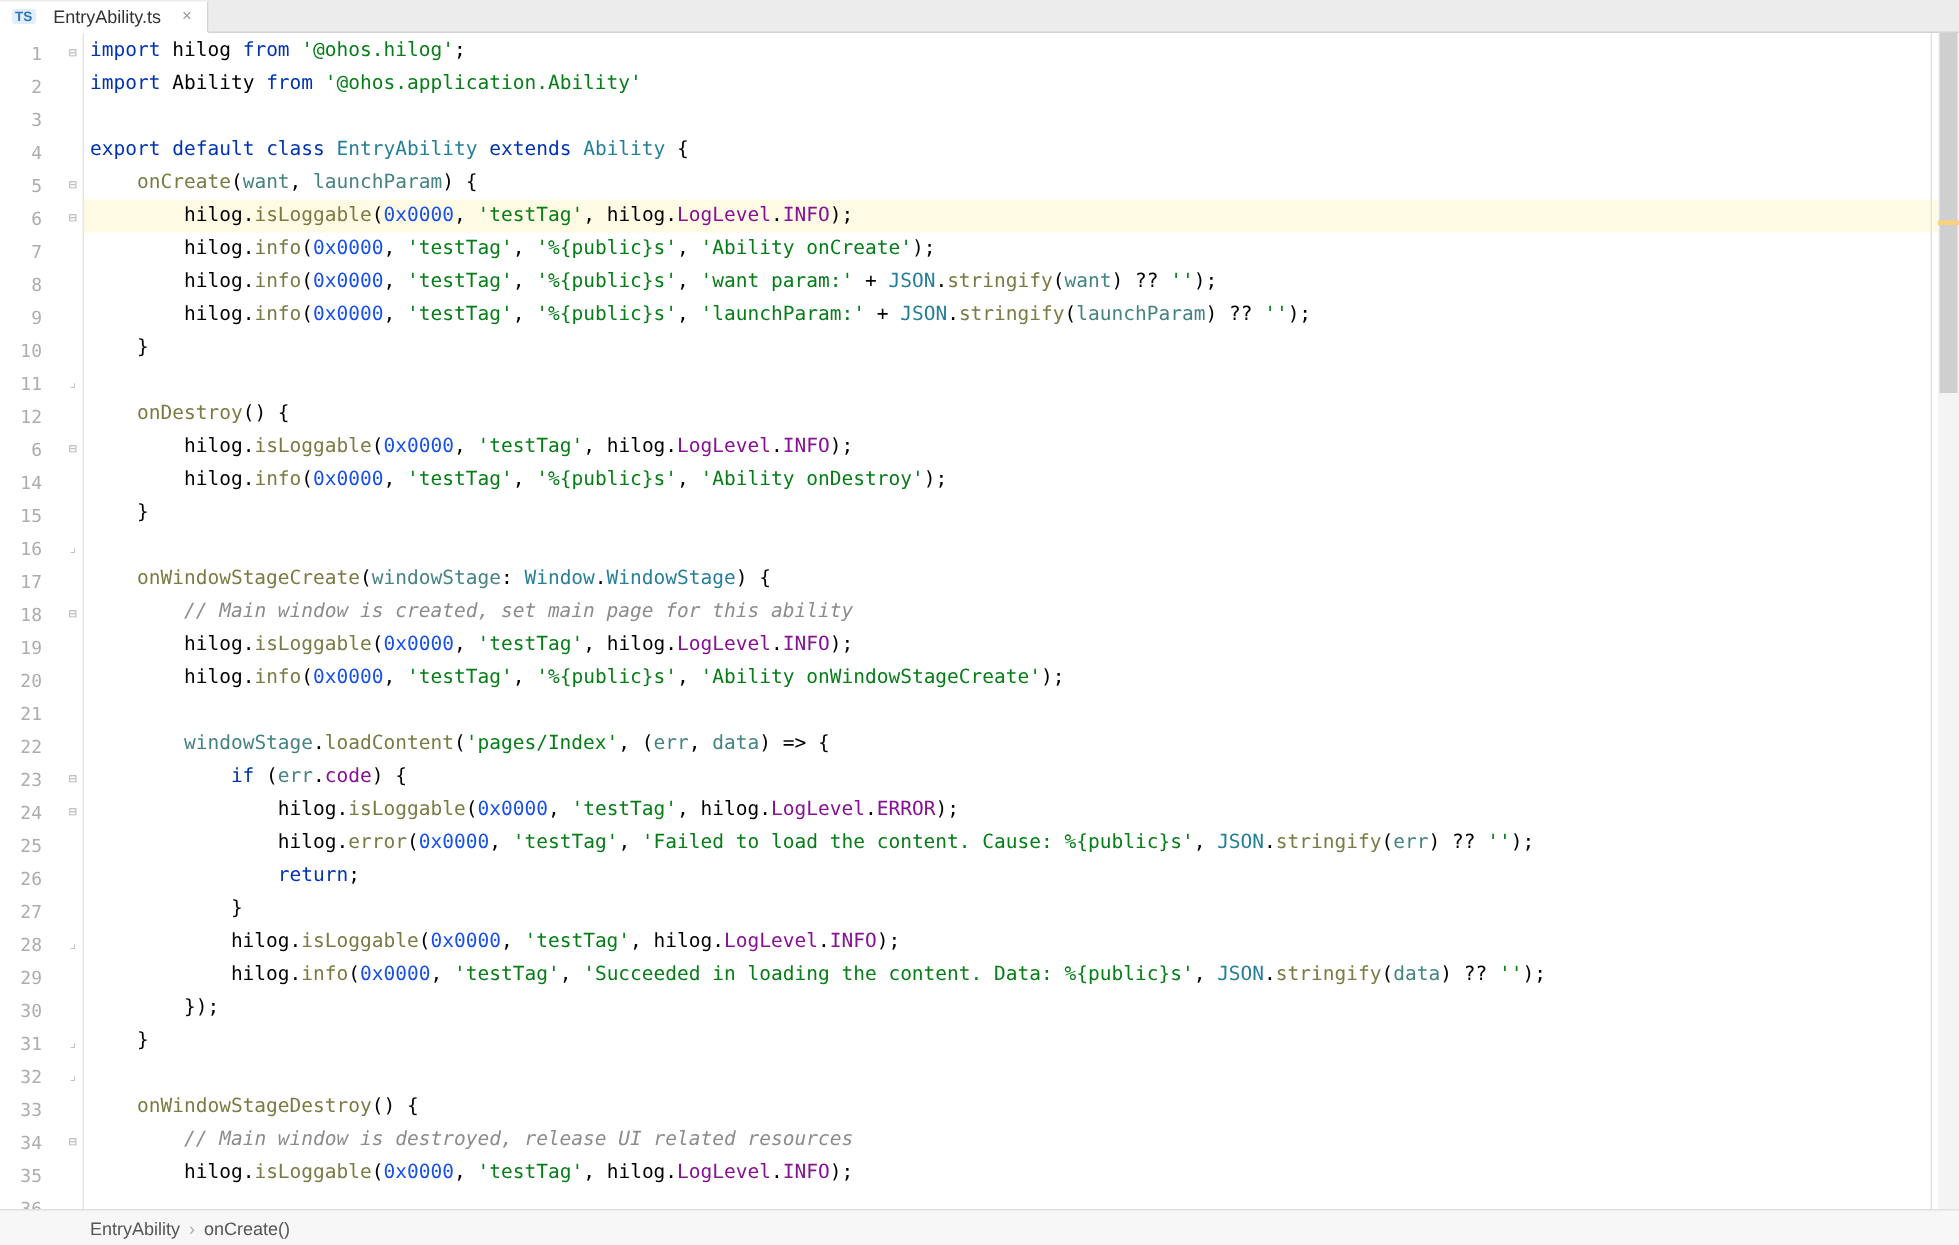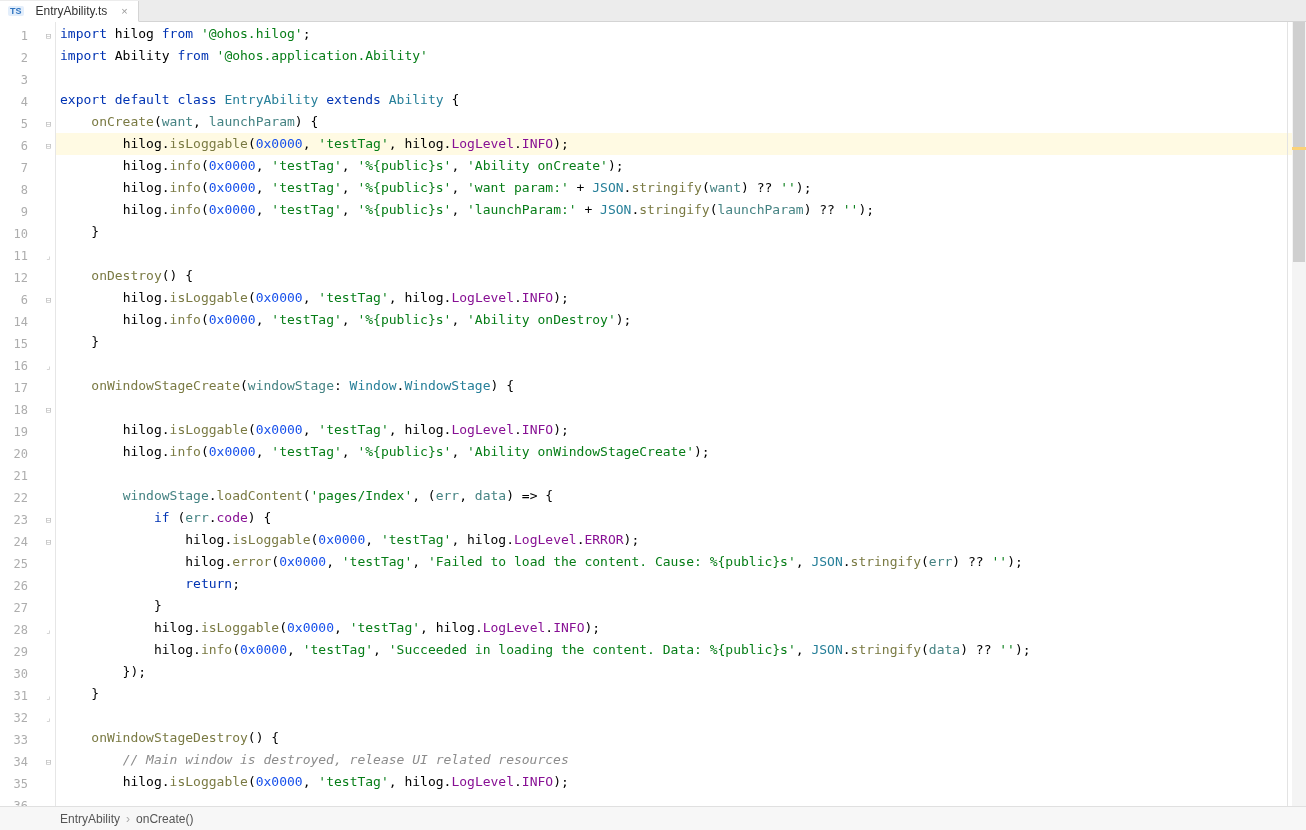--- a/index.html
+++ b/index.html
@@ -210,21 +210,21 @@
       <div class="line"><span class="pn">        </span><span class="id2">hilog</span><span class="pn">.</span><span class="fn">info</span><span class="pn">(</span><span class="num">0x0000</span><span class="pn">, </span><span class="str">'testTag'</span><span class="pn">, </span><span class="str">'%{public}s'</span><span class="pn">, </span><span class="str">'want param:'</span><span class="pn"> + </span><span class="cls">JSON</span><span class="pn">.</span><span class="fn">stringify</span><span class="pn">(</span><span class="param">want</span><span class="pn">) ?? </span><span class="str">''</span><span class="pn">);</span></div>
       <div class="line"><span class="pn">        </span><span class="id2">hilog</span><span class="pn">.</span><span class="fn">info</span><span class="pn">(</span><span class="num">0x0000</span><span class="pn">, </span><span class="str">'testTag'</span><span class="pn">, </span><span class="str">'%{public}s'</span><span class="pn">, </span><span class="str">'launchParam:'</span><span class="pn"> + </span><span class="cls">JSON</span><span class="pn">.</span><span class="fn">stringify</span><span class="pn">(</span><span class="param">launchParam</span><span class="pn">) ?? </span><span class="str">''</span><span class="pn">);</span></div>
       <div class="line"><span class="pn">    }</span></div>
       <div class="line">&nbsp;</div>
       <div class="line"><span class="pn">    </span><span class="fn">onDestroy</span><span class="pn">() {</span></div>
       <div class="line"><span class="pn">        </span><span class="id2">hilog</span><span class="pn">.</span><span class="fn">isLoggable</span><span class="pn">(</span><span class="num">0x0000</span><span class="pn">, </span><span class="str">'testTag'</span><span class="pn">, </span><span class="id2">hilog</span><span class="pn">.</span><span class="prop">LogLevel</span><span class="pn">.</span><span class="prop">INFO</span><span class="pn">);</span></div>
       <div class="line"><span class="pn">        </span><span class="id2">hilog</span><span class="pn">.</span><span class="fn">info</span><span class="pn">(</span><span class="num">0x0000</span><span class="pn">, </span><span class="str">'testTag'</span><span class="pn">, </span><span class="str">'%{public}s'</span><span class="pn">, </span><span class="str">'Ability onDestroy'</span><span class="pn">);</span></div>
       <div class="line"><span class="pn">    }</span></div>
       <div class="line">&nbsp;</div>
       <div class="line"><span class="pn">    </span><span class="fn">onWindowStageCreate</span><span class="pn">(</span><span class="param">windowStage</span><span class="pn">: </span><span class="cls">Window</span><span class="pn">.</span><span class="cls">WindowStage</span><span class="pn">) {</span></div>
-      <div class="line"><span class="pn">        </span></div>
+      <div class="line"><span class="pn">        </span><span class="cmt">// Main window is created, set main page for this ability</span></div>
       <div class="line"><span class="pn">        </span><span class="id2">hilog</span><span class="pn">.</span><span class="fn">isLoggable</span><span class="pn">(</span><span class="num">0x0000</span><span class="pn">, </span><span class="str">'testTag'</span><span class="pn">, </span><span class="id2">hilog</span><span class="pn">.</span><span class="prop">LogLevel</span><span class="pn">.</span><span class="prop">INFO</span><span class="pn">);</span></div>
       <div class="line"><span class="pn">        </span><span class="id2">hilog</span><span class="pn">.</span><span class="fn">info</span><span class="pn">(</span><span class="num">0x0000</span><span class="pn">, </span><span class="str">'testTag'</span><span class="pn">, </span><span class="str">'%{public}s'</span><span class="pn">, </span><span class="str">'Ability onWindowStageCreate'</span><span class="pn">);</span></div>
       <div class="line">&nbsp;</div>
       <div class="line"><span class="pn">        </span><span class="param">windowStage</span><span class="pn">.</span><span class="fn">loadContent</span><span class="pn">(</span><span class="str">'pages/Index'</span><span class="pn">, (</span><span class="param">err</span><span class="pn">, </span><span class="param">data</span><span class="pn">) =&gt; {</span></div>
       <div class="line"><span class="pn">            </span><span class="kw">if</span><span class="pn"> (</span><span class="param">err</span><span class="pn">.</span><span class="prop">code</span><span class="pn">) {</span></div>
       <div class="line"><span class="pn">                </span><span class="id2">hilog</span><span class="pn">.</span><span class="fn">isLoggable</span><span class="pn">(</span><span class="num">0x0000</span><span class="pn">, </span><span class="str">'testTag'</span><span class="pn">, </span><span class="id2">hilog</span><span class="pn">.</span><span class="prop">LogLevel</span><span class="pn">.</span><span class="prop">ERROR</span><span class="pn">);</span></div>
       <div class="line"><span class="pn">                </span><span class="id2">hilog</span><span class="pn">.</span><span class="fn">error</span><span class="pn">(</span><span class="num">0x0000</span><span class="pn">, </span><span class="str">'testTag'</span><span class="pn">, </span><span class="str">'Failed to load the content. Cause: %{public}s'</span><span class="pn">, </span><span class="cls">JSON</span><span class="pn">.</span><span class="fn">stringify</span><span class="pn">(</span><span class="param">err</span><span class="pn">) ?? </span><span class="str">''</span><span class="pn">);</span></div>
       <div class="line"><span class="pn">                </span><span class="kw">return</span><span class="pn">;</span></div>
       <div class="line"><span class="pn">            }</span></div>
       <div class="line"><span class="pn">            </span><span class="id2">hilog</span><span class="pn">.</span><span class="fn">isLoggable</span><span class="pn">(</span><span class="num">0x0000</span><span class="pn">, </span><span class="str">'testTag'</span><span class="pn">, </span><span class="id2">hilog</span><span class="pn">.</span><span class="prop">LogLevel</span><span class="pn">.</span><span class="prop">INFO</span><span class="pn">);</span></div>

